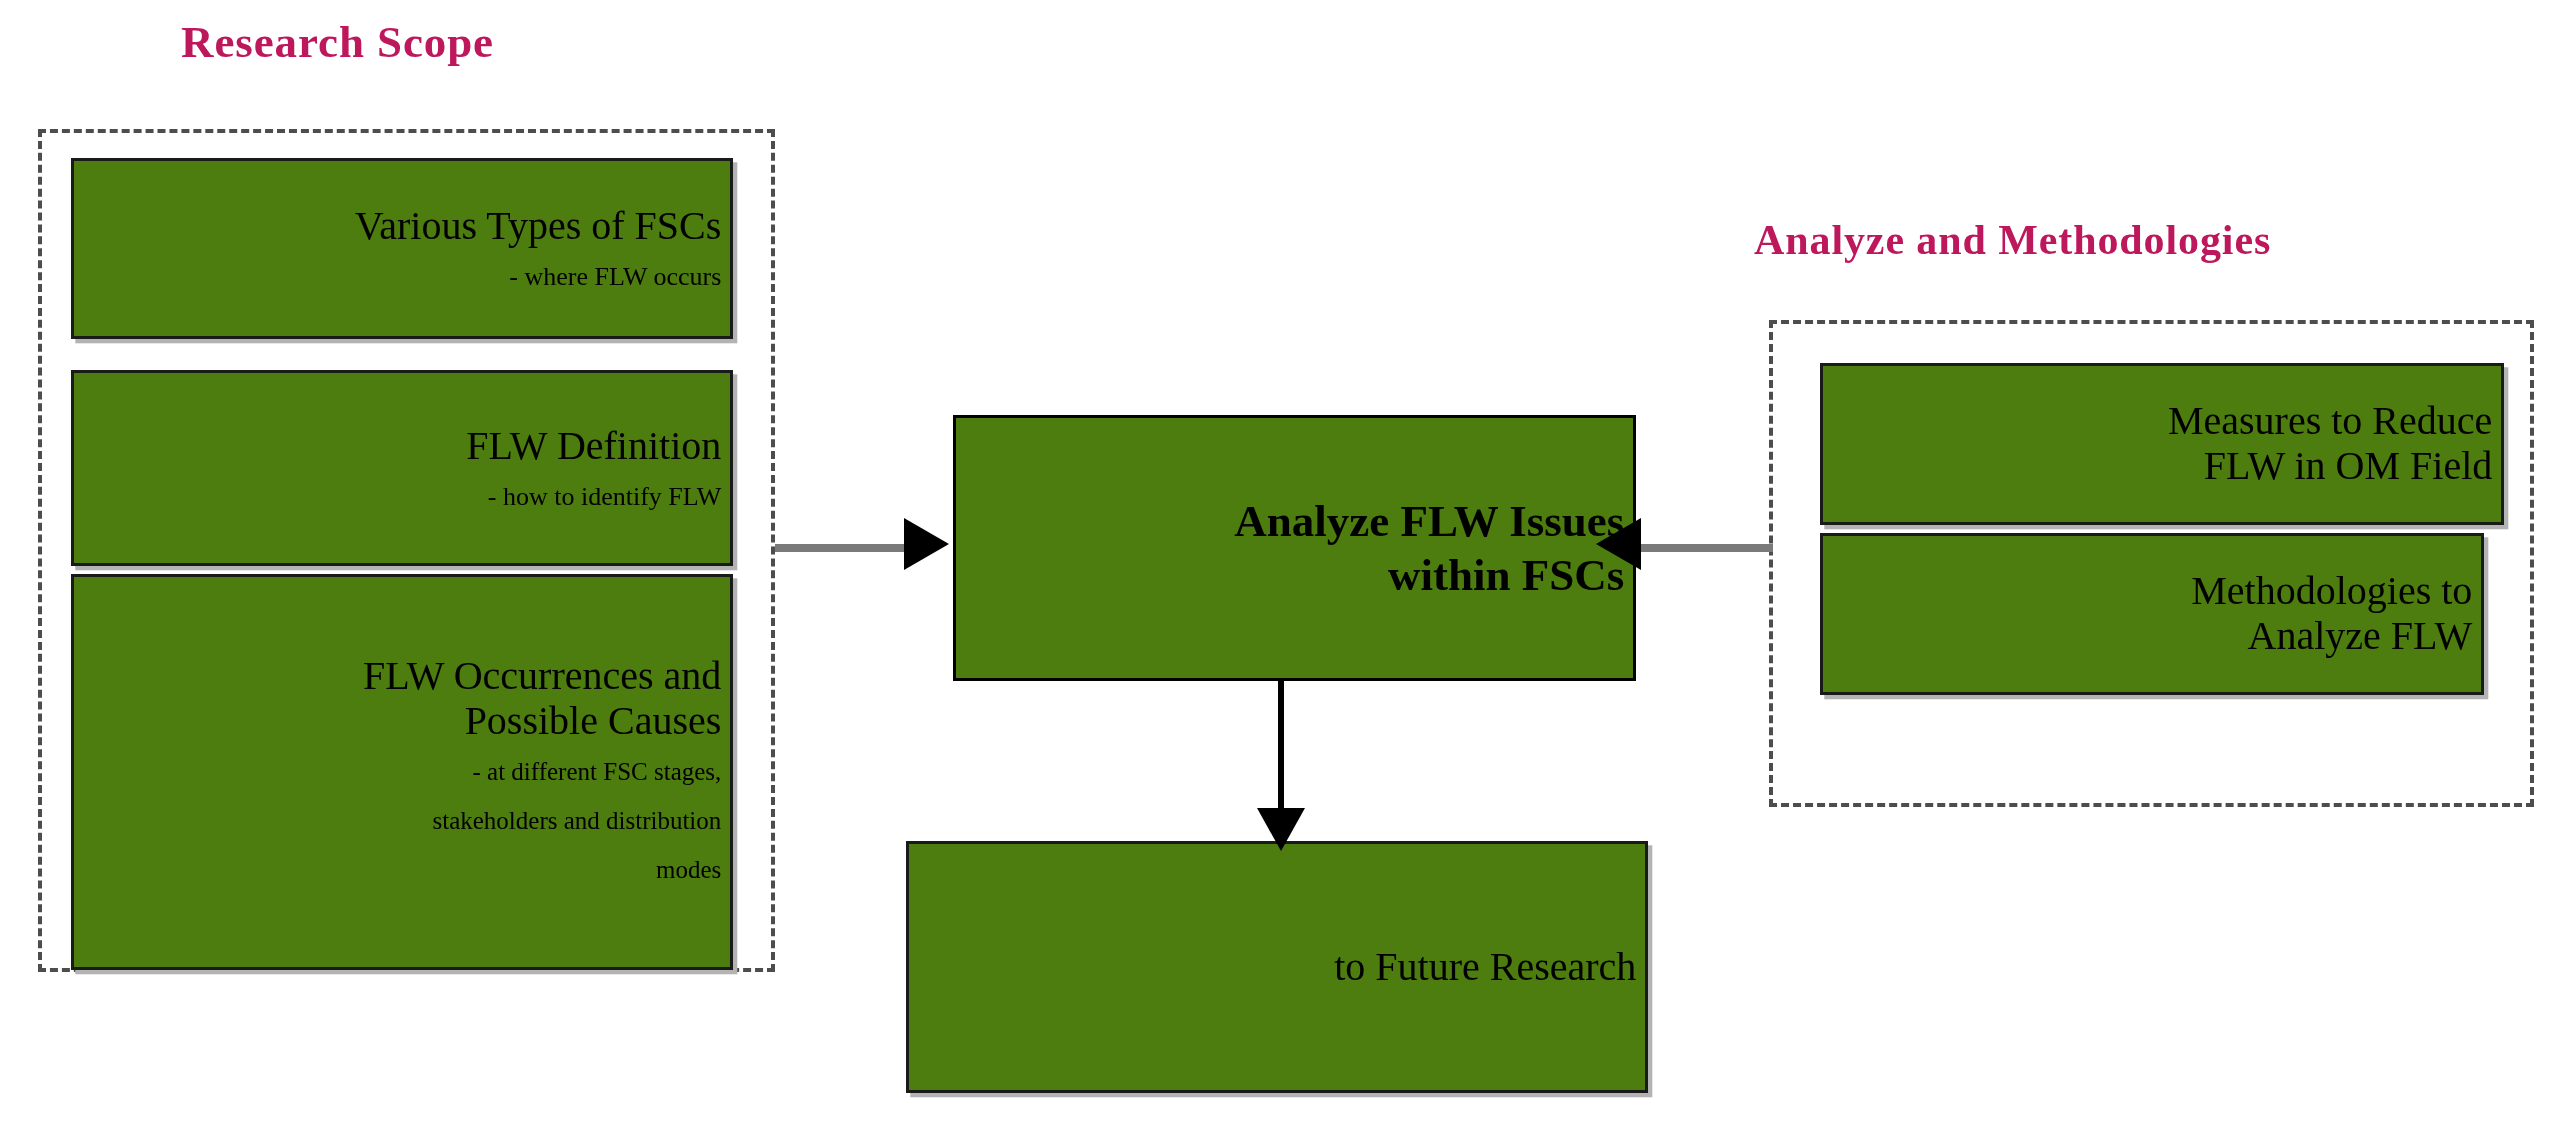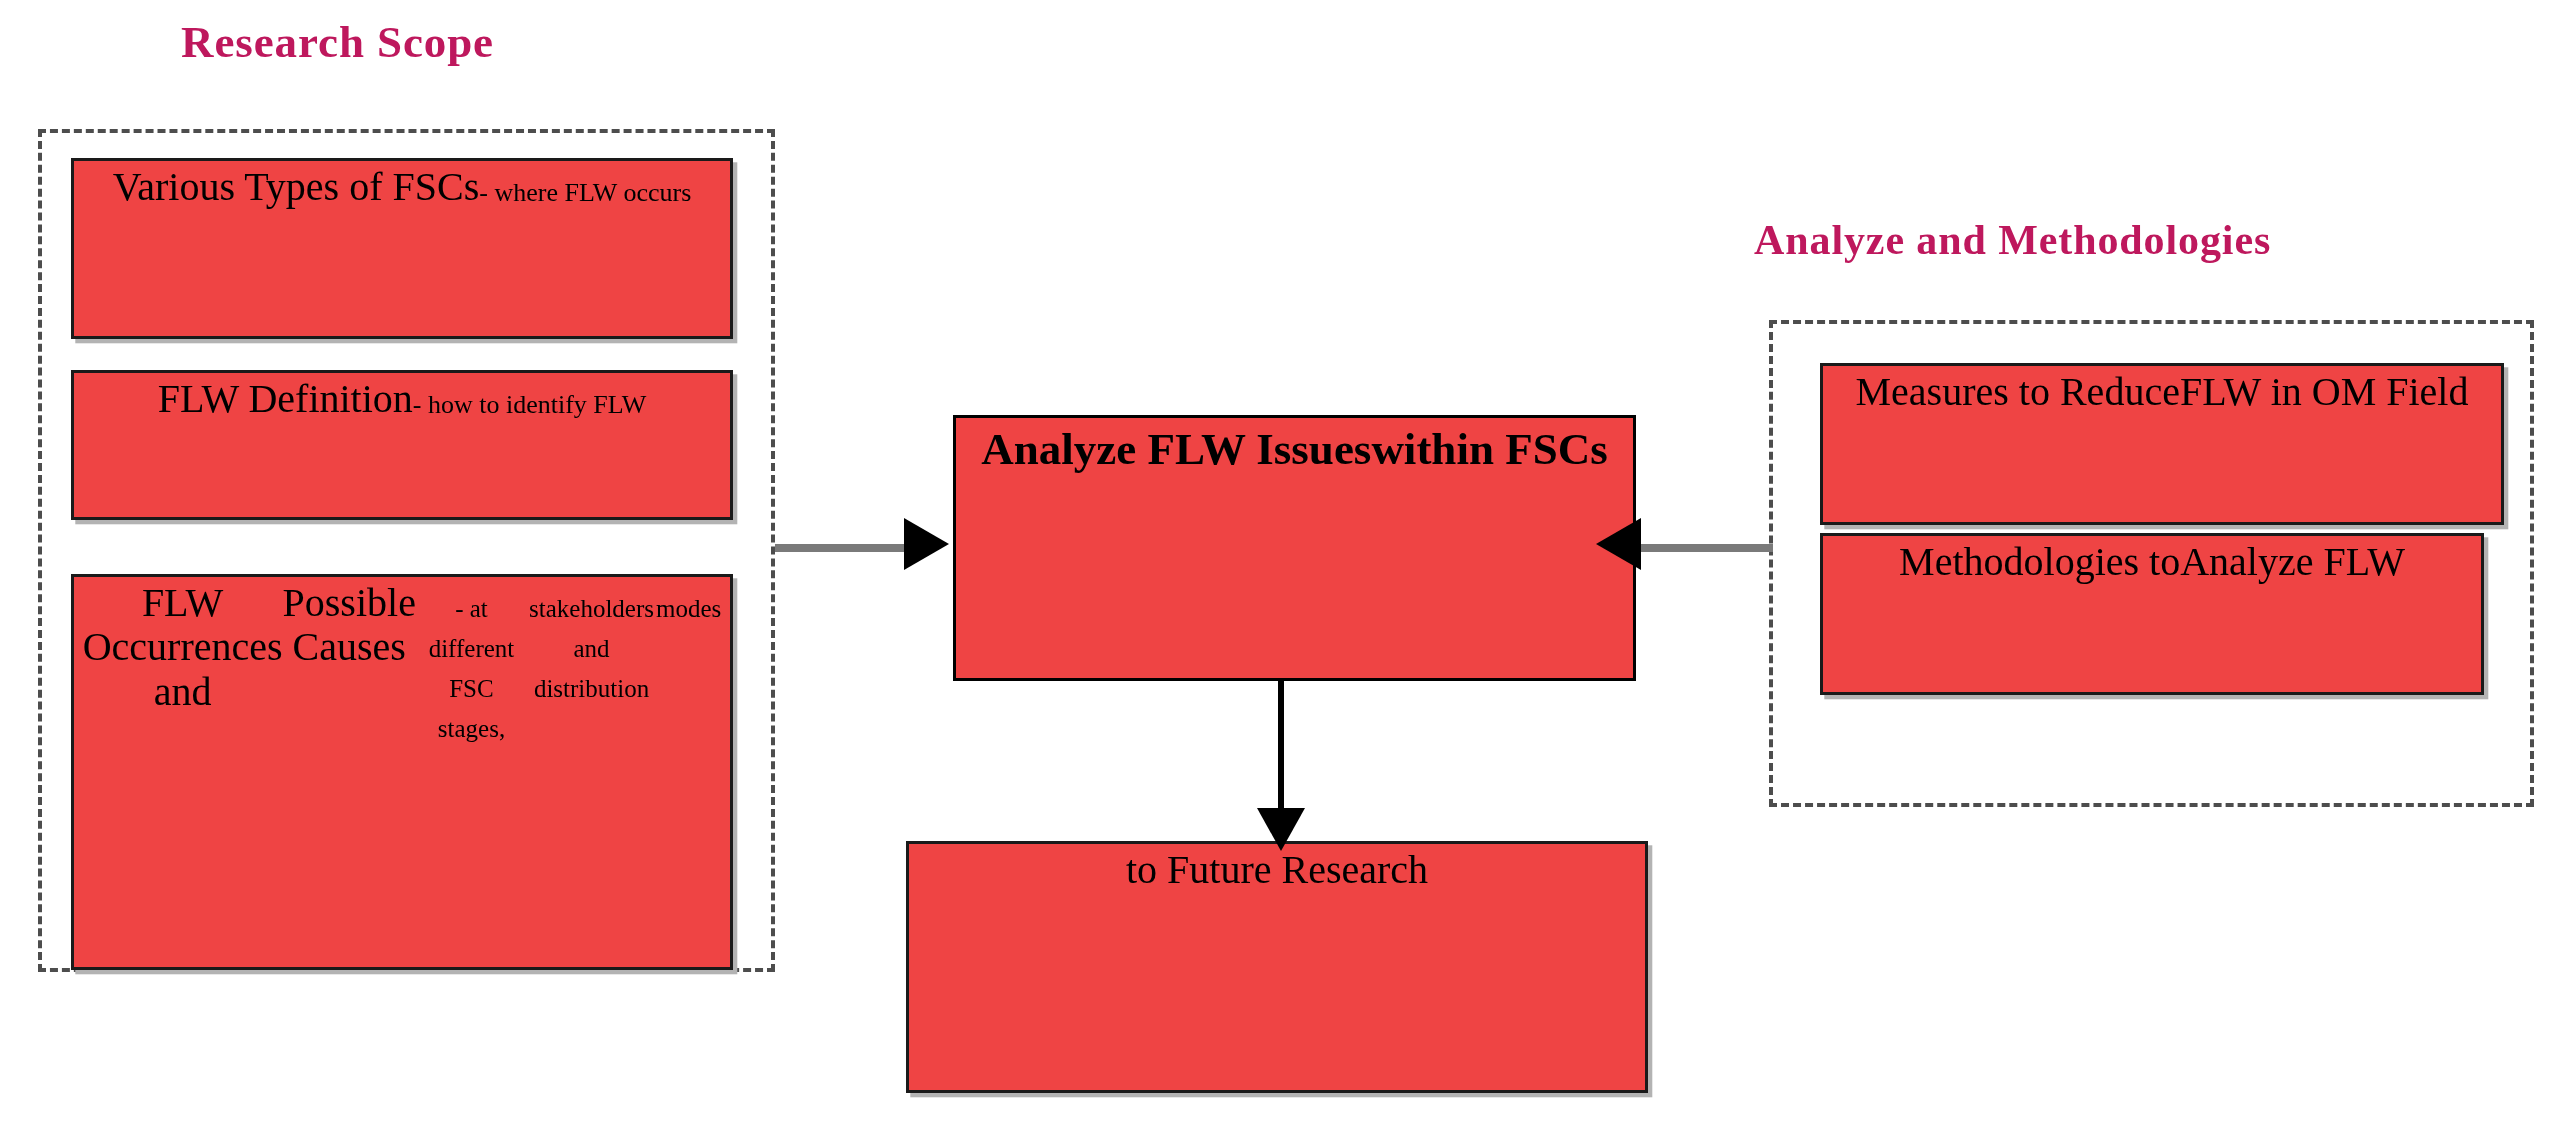--- a/index.html
+++ b/index.html
@@ -56,26 +56,26 @@
     left: 1769px;
     top: 320px;
     width: 765px;
     height: 487px;
   }
 
   
   .node {
     position: absolute;
     box-sizing: border-box;
-    background: #ef4444;
+    background: #4d7c0f;
     border: 3.5px solid #1a1a1a;
     box-shadow: 4.3px 4.3px 0 0 #b3b3b3;
     display: flex;
-    flex-direction: row;
-    align-items: flex-start;
+    flex-direction: column;
+    align-items: flex-end;
     justify-content: center;
     text-align: center;
     color: #000000;
     padding: 3.5px 8.7px;
   }
   .node .title-line {
     font-size: 40px;
     line-height: 1.12;
     white-space: nowrap;
   }
@@ -96,21 +96,21 @@
   #node-fsc-types {
     left: 71px;
     top: 158px;
     width: 662px;
     height: 181px;
   }
   #node-flw-definition {
     left: 71px;
     top: 370px;
     width: 662px;
-    height: 150px;
+    height: 196px;
   }
   #node-flw-occurrences {
     left: 71px;
     top: 574px;
     width: 662px;
     height: 396px;
   }
   #node-flw-occurrences .sub-line {
     font-size: 25px;
     line-height: 1.6;

